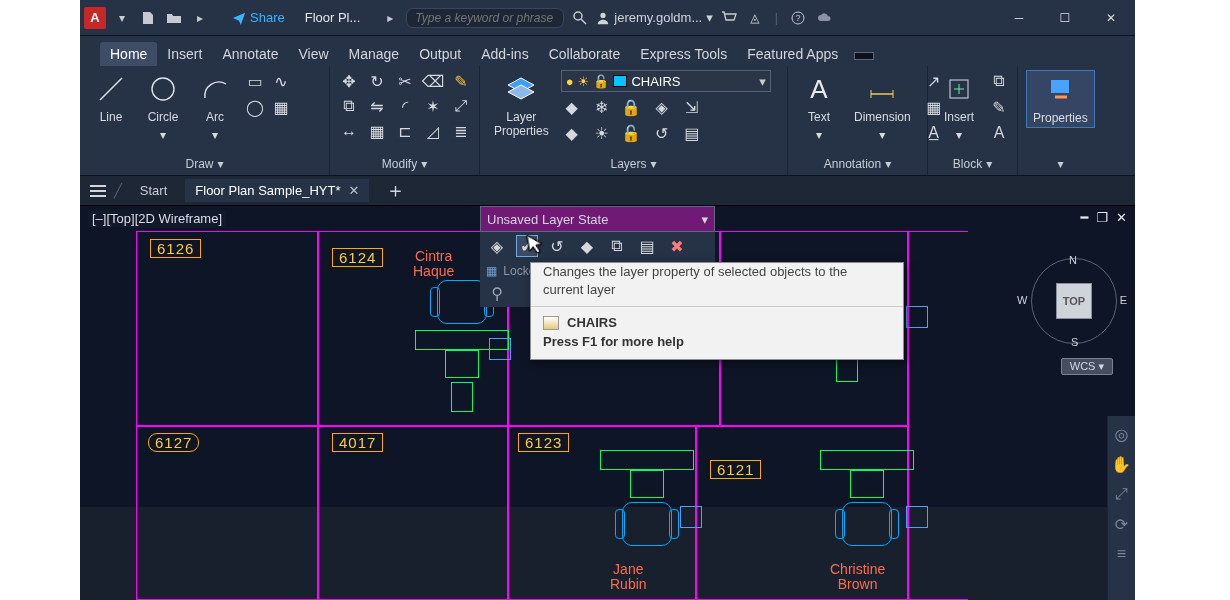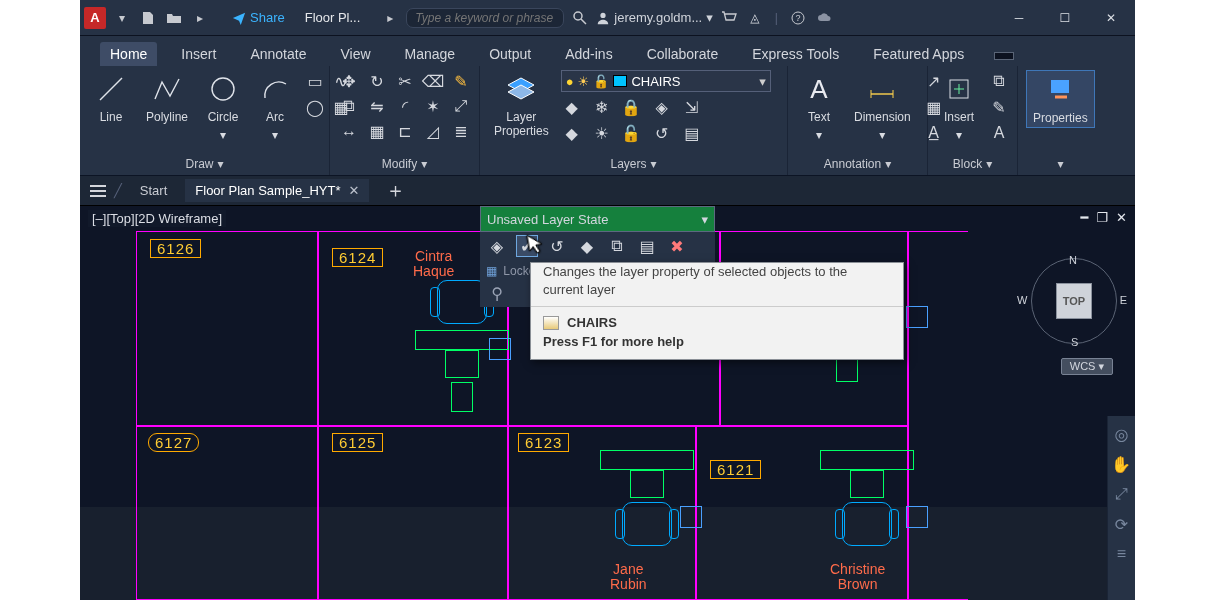--- a/index.html
+++ b/index.html
@@ -11,21 +11,21 @@
   .tb-icon { width:20px; height:20px; display:flex; align-items:center; justify-content:center; color:#c7cad0; }
   .tb-icon svg { width:16px; height:16px; }
   .share { color:#3bb4ff; display:flex; align-items:center; gap:4px; font-size:13px; }
   .doc-title { margin:0 14px; color:#e5e7ea; font-size:13px; }
   .searchpill { display:flex; align-items:center; background:#1c2636; border:1px solid #3a465c; border-radius:7px; padding:2px 8px; gap:6px; }
   .searchpill input { background:transparent; border:none; color:#9aa3b5; font-style:italic; font-size:12px; width:140px; outline:none; }
   .user { display:flex; align-items:center; gap:4px; color:#cfd3da; font-size:13px; }
   .titlebar .spacer { flex:1; }
   .winbtn { width:40px; height:28px; display:flex; align-items:center; justify-content:center; color:#dcdfe5; }
 
-  .tabs-row { height:30px; display:flex; align-items:flex-end; gap:14px; padding:0 0 0 20px; background:#263245; font-size:14px; }
+  .tabs-row { height:30px; display:flex; align-items:flex-end; padding:0 0 0 20px; background:#263245; font-size:14px; }
   .tab { padding:4px 10px; color:#d3d6dc; border-radius:3px 3px 0 0; cursor:default; }
   .tab.active { background:#3e4c66; color:#fff; }
   .tab-more { width:20px; height:8px; background:#0c1220; border:1px solid #5a6577; margin-left:6px; margin-bottom:6px; }
 
   .ribbon { height:110px; background:#263245; border-bottom:1px solid #0c1424; display:flex; }
   .ribbon-group { border-right:1px solid #1a2436; padding:4px 8px 0; display:flex; flex-direction:column; }
   .ribbon-group .body { flex:1; display:flex; align-items:flex-start; gap:6px; }
   .ribbon-group .label { height:22px; display:flex; justify-content:center; align-items:center; font-size:12px; color:#c9ccd3; gap:4px; }
   .big-btn { display:flex; flex-direction:column; align-items:center; gap:4px; padding:2px 6px; font-size:12px; color:#d9dce2; }
   .big-btn .ic { width:34px; height:34px; display:flex; align-items:center; justify-content:center; }
@@ -75,21 +75,21 @@
   .monitor { width:34px; height:28px; border:1.3px solid #00ff66; margin:0 auto; }
   .tower { width:22px; height:30px; border:1.3px solid #00ff66; margin:4px auto 0; }
   .comp { position:absolute; width:22px; height:22px; border:1.3px solid #4aa0ff; }
   .chair { position:absolute; width:50px; height:44px; border:1.8px solid #00aaff; border-radius:10px; }
   .chair::before, .chair::after { content:""; position:absolute; width:8px; height:28px; border:1.8px solid #00aaff; border-radius:4px; top:6px; }
   .chair::before { left:-8px; } .chair::after { right:-8px; }
 
   .name { position:absolute; color:#ff6b4a; font-size:14px; text-align:center; line-height:1.1; }
 
   .layer-panel { position:absolute; left:400px; top:0; width:235px; z-index:5; }
-  .layer-panel .row { height:26px; background:#15803d; border:1px solid #5c6980; display:flex; align-items:center; font-size:13px; color:#d2d6de; padding:0 6px; gap:6px; }
+  .layer-panel .row { height:26px; background:#701a75; border:1px solid #5c6980; display:flex; align-items:center; font-size:13px; color:#d2d6de; padding:0 6px; gap:6px; }
   .layer-panel .toolrow { display:flex; gap:8px; background:#263245; padding:3px 6px; }
   .layer-panel .fading { height:22px; background:#263245; display:flex; align-items:center; padding:0 6px; font-size:12px; color:#8f97a8; gap:6px; }
   .layer-panel .fading .pct { margin-left:auto; background:#1e2838; padding:0 4px; border:1px solid #4a5468; }
 
   .cursor-arrow { position:absolute; left:448px; top:27px; z-index:12; transform:rotate(-10deg); }
   .cursor-arrow svg { filter:drop-shadow(0 0 1px #000); }
 
   .tooltip { position:absolute; left:450px; top:56px; width:374px; background:#f2f2f2; color:#333; border:1px solid #8a8f96; z-index:10; font-size:13px; box-shadow:2px 3px 8px rgba(0,0,0,0.5); }
   .tooltip .tt-title { font-weight:600; padding:8px 12px 4px; }
   .tooltip .tt-desc { padding:0 12px 8px; border-bottom:1px solid #ccc; color:#444; line-height:1.35; }
@@ -191,28 +191,20 @@
 
     <div class="ribbon-group" style="width:250px">
       <div class="body">
         <div class="big-btn">
             <div class="ic">
               <svg width="30" height="30">
                 <line x1="4" y1="26" x2="26" y2="4" stroke="#dfe3ea" stroke-width="1.4"></line>
               </svg>
             </div>
             <span>Line</span>
-          </div>
-        <div class="big-btn">
-            <div class="ic">
-              <svg width="30" height="30">
-                <polyline points="3,25 10,8 18,22 27,5" fill="none" stroke="#dfe3ea" stroke-width="1.4"></polyline>
-              </svg>
-            </div>
-            <span>Polyline</span>
           </div>
         <div class="big-btn"><div class="ic">
               <svg width="30" height="30">
                 <circle cx="15" cy="15" r="11" fill="none" stroke="#dfe3ea" stroke-width="1.4"></circle>
               </svg>
             </div><span>Circle</span>▾</div>
         <div class="big-btn"><div class="ic">
               <svg width="30" height="30">
                 <path d="M5 24 A14 14 0 0 1 26 10" fill="none" stroke="#dfe3ea" stroke-width="1.4"></path>
               </svg>
@@ -370,21 +362,21 @@
         <div class="room r4"></div>
       <div class="room r5"></div>
         <div class="room r6"></div>
         <div class="room r7"></div>
         <div class="room r8"></div>
         <div class="room r9"></div>
 
       <div class="room-num n1">6126</div>
       <div class="room-num n2">6124</div>
       <div class="room-num n3">6127</div>
-      <div class="room-num n4">6125</div>
+      <div class="room-num n4">4017</div>
       <div class="room-num n5">6123</div>
       <div class="room-num n6">6121</div>
 
       <div class="desk-group" style="left:335px;top:90px">
         <div class="chair" style="left:22px;top:-16px"></div>
         <div class="desk" style="margin-top:34px"></div>
         <div class="monitor"></div>
         <div class="tower"></div>
         <div class="comp" style="left:74px;top:42px"></div>
       </div>

